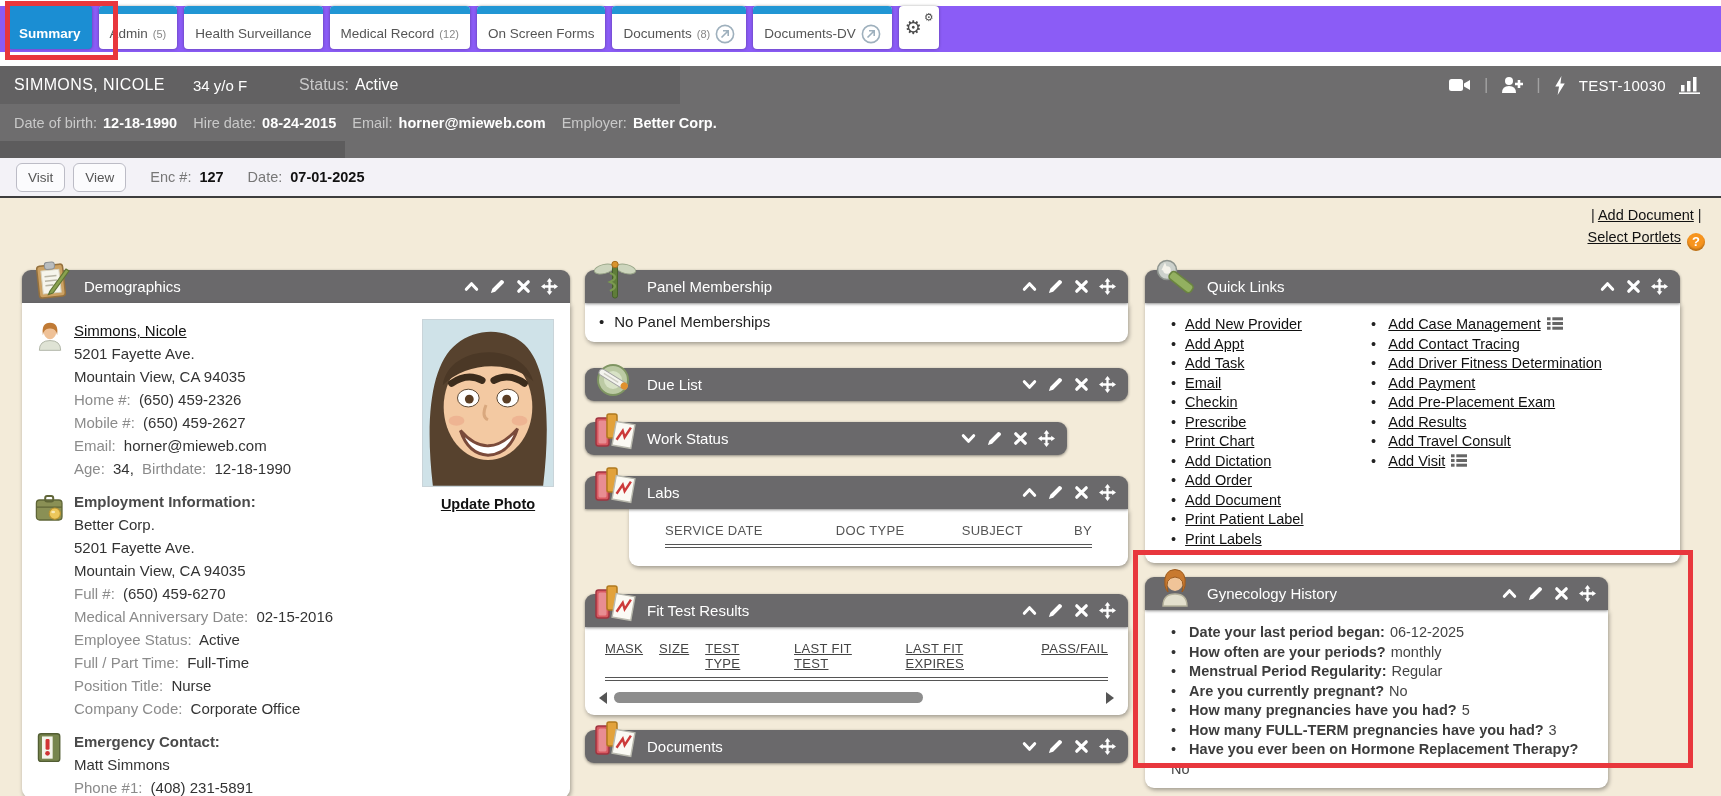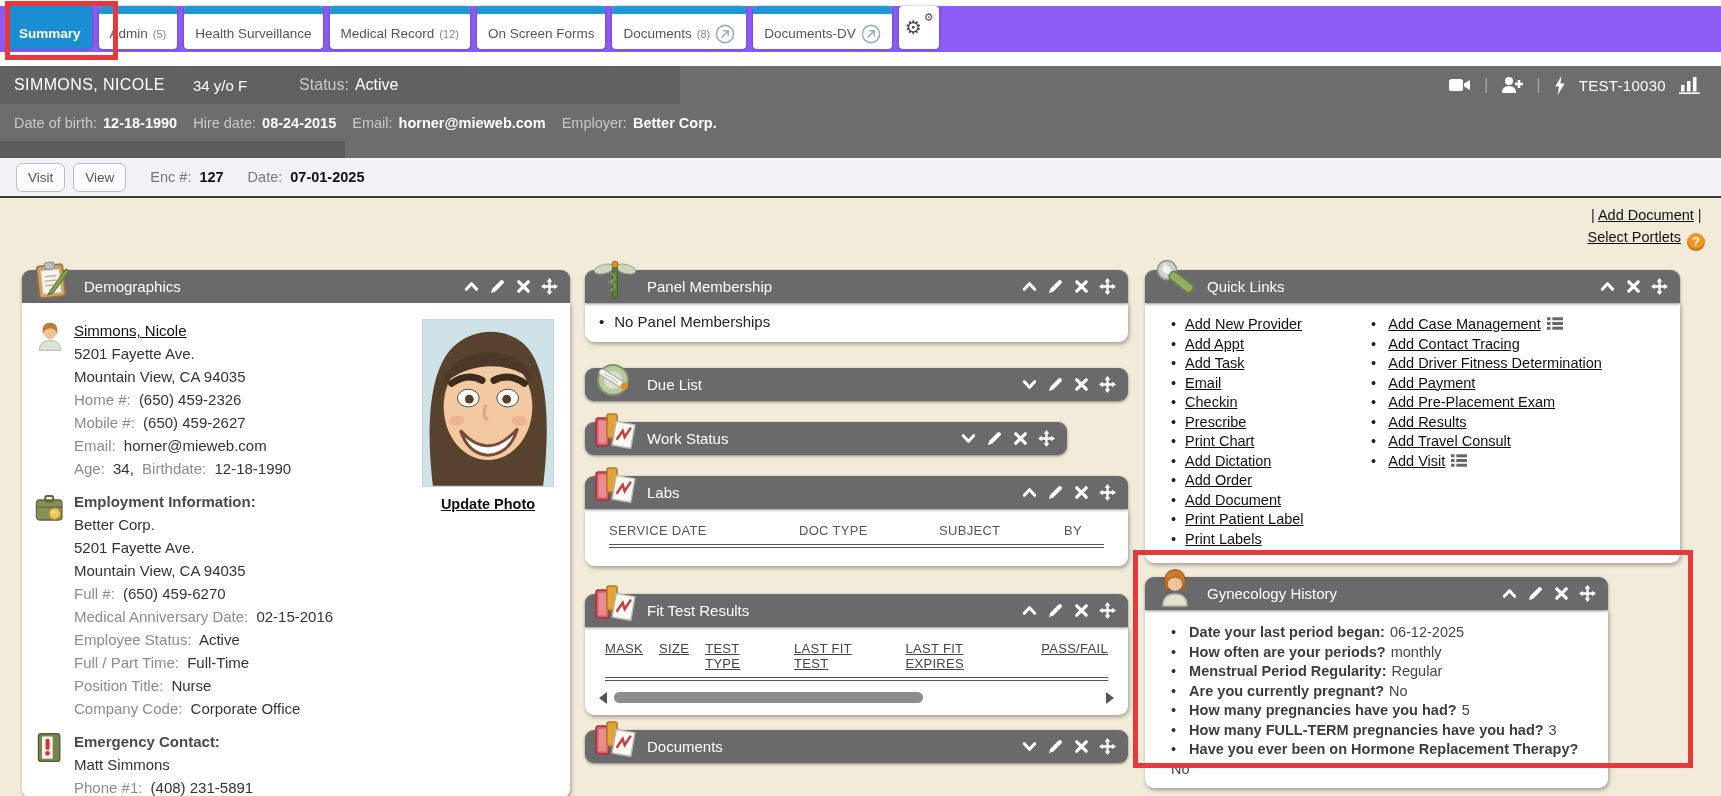--- a/index.html
+++ b/index.html
@@ -102,21 +102,21 @@
   .updatephoto { position:absolute; right:16px; top:190px; width:132px; text-align:center; font-size:14.5px;font-weight:bold; }
   .updatephoto a { color:#111; text-decoration:underline; cursor:pointer; }
 
   
   #p-panel { left:585px; top:72px; width:543px; }
   #p-panel .pbd { padding:10px 14px 12px; font-size:15px; }
   .bullet-line { display:flex; gap:10px; color:#222; }
   #p-due  { left:585px; top:170px; width:543px; }
   #p-work { left:585px; top:224px; width:482px; }
   #p-labs { left:585px; top:278px; width:543px; }
-  #p-labs .pbd { padding:14px 4px 18px; }
+  #p-labs .pbd { padding:14px 16px 18px;margin-left:44px; }
   .cols { display:flex; padding:0 20px; font-size:13px; color:#555; letter-spacing:.3px; }
   #p-labs .cols span:nth-of-type(1){ width:190px; }
   #p-labs .cols span:nth-of-type(2){ width:140px; }
   #p-labs .cols span:nth-of-type(3){ width:125px; }
   #p-labs .cols span:nth-of-type(4){ flex:1; }
   .dline { margin:6px 20px 0; height:4px; border-top:1px solid #555; border-bottom:1px solid #555; }
   #p-fit  { left:585px; top:396px; width:543px; }
   #p-fit .pbd { padding:14px 0 10px; }
   #p-fit .cols { gap:16px; color:#444; }
   #p-fit .cols span { text-decoration:underline; cursor:pointer; }

